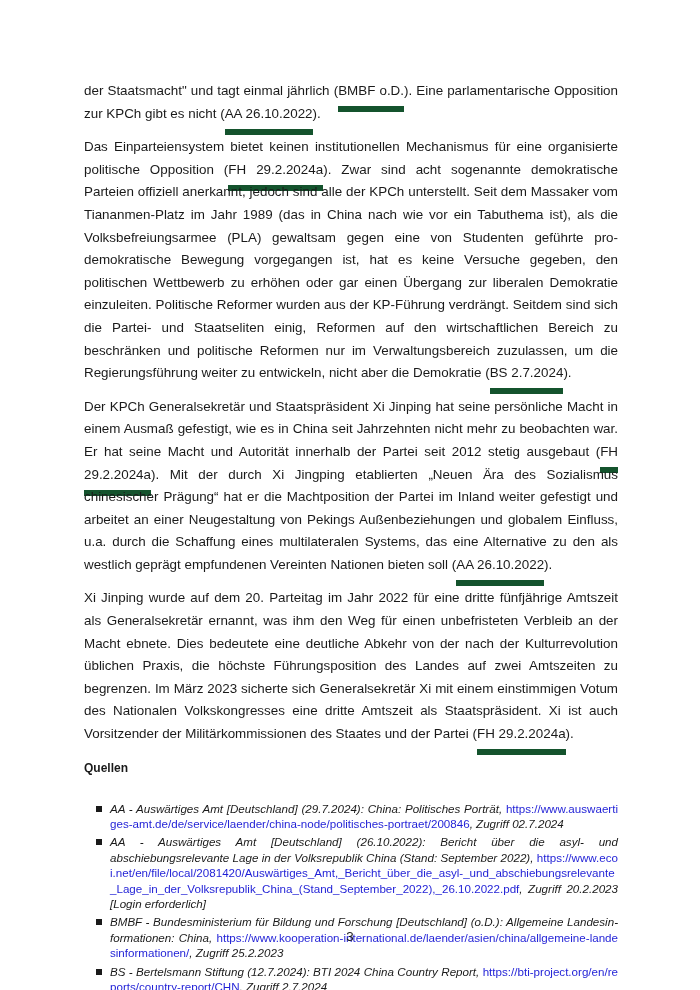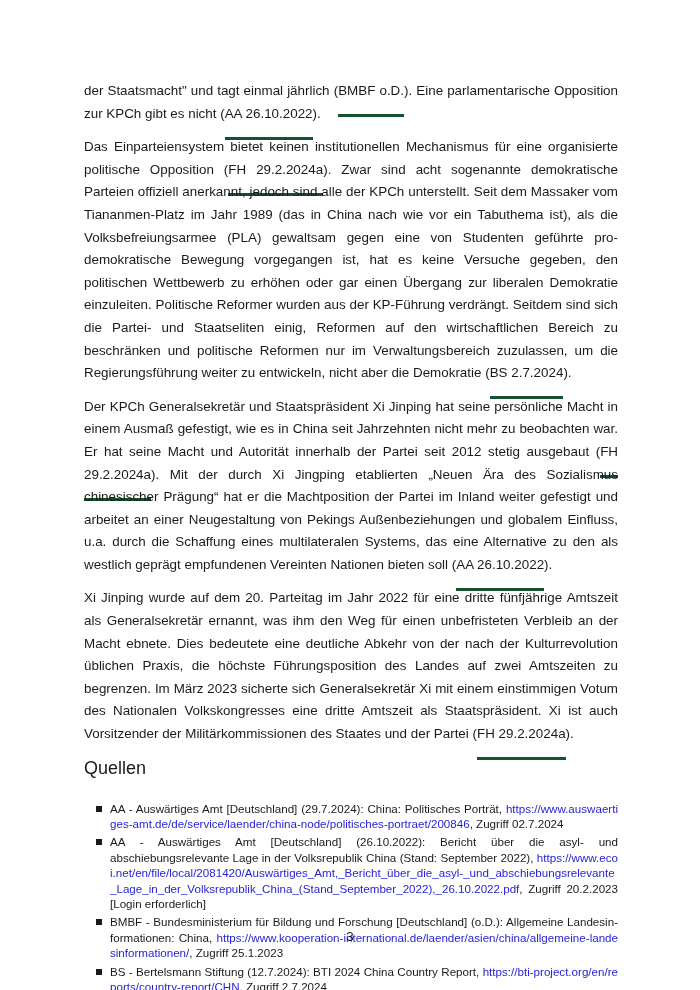--- a/index.html
+++ b/index.html
@@ -1,39 +1,39 @@
 <!DOCTYPE html>
 <html><head>
 <meta charset="utf-8">
 <style>
   html, body { margin: 0; padding: 0; background: #ffffff; }
   body { width: 700px; height: 990px; position: relative; overflow: hidden;
          font-family: "Liberation Sans", sans-serif; color: #1a1a1a; }
   .page { position: absolute; left: 84px; top: 80px; width: 534px; }
   p.body { margin: 0 0 11px 0; font-size: 13.4px; line-height: 22.6px; text-align: justify; hyphens: manual; }
-  .cite { border-bottom: 3px solid #14532d; padding-bottom: 16px; }
-  .heading { font-size: 18px; line-height: 22px; margin: 0 0 22px 0; }
+  .cite { border-bottom: 6px solid #14532d; padding-bottom: 8px; }
+  .heading { font-size: 12px; line-height: 22px; margin: 0 0 22px 0; font-weight: bold; }
   ul.refs { list-style: none; margin: 0; padding: 0 0 0 12px; }
   ul.refs li { position: relative; padding-left: 14px; font-size: 11.6px; line-height: 15.4px; margin-bottom: 3px; text-align: justify; word-break: break-all; }
   ul.refs li .bullet { position: absolute; left: 0; top: 5px; width: 6px; height: 6px; background: #1a1a1a; }
-  ul.refs li .txt { word-break: normal; }
+  ul.refs li .txt { word-break: normal; font-style: italic; }
   a.url { color: #1f1fd6; text-decoration: none; word-break: break-all; }
   .pagenum { position: absolute; top: 929px; left: 0; width: 700px; text-align: center; font-size: 13.4px; }
 </style>
 </head>
 <body>
 
 <div class="page">
   <div id="paras">
       <p class="body"><span>der Staatsmacht" und tagt einmal jährlich (</span><span class="cite">BMBF o.D.</span><span>). Eine parlamentarische Opposition zur KPCh gibt es nicht (</span><span class="cite">AA 26.10.2022</span><span>).</span></p>
       <p class="body"><span>Das Einparteiensystem bietet keinen institutionellen Mechanismus für eine organisierte politi­sche Opposition (</span><span class="cite">FH 29.2.2024a</span><span>). Zwar sind acht sogenannte demokratische Parteien offiziell anerkannt, jedoch sind alle der KPCh unterstellt. Seit dem Massaker vom Tiananmen-Platz im Jahr 1989 (das in China nach wie vor ein Tabuthema ist), als die Volksbefreiungsarmee (PLA) gewaltsam gegen eine von Studenten geführte pro-demokratische Bewegung vorgegangen ist, hat es keine Versuche gegeben, den politischen Wettbewerb zu erhöhen oder gar einen Über­gang zur liberalen Demokratie einzuleiten. Politische Reformer wurden aus der KP-Führung verdrängt. Seitdem sind sich die Partei- und Staatseliten einig, Reformen auf den wirtschaftli­chen Bereich zu beschränken und politische Reformen nur im Verwaltungsbereich zuzulassen, um die Regierungsführung weiter zu entwickeln, nicht aber die Demokratie (</span><span class="cite">BS 2.7.2024</span><span>).</span></p>
       <p class="body"><span>Der KPCh Generalsekretär und Staatspräsident Xi Jinping hat seine persönliche Macht in einem Ausmaß gefestigt, wie es in China seit Jahrzehnten nicht mehr zu beobachten war. Er hat seine Macht und Autorität innerhalb der Partei seit 2012 stetig ausgebaut (</span><span class="cite">FH 29.2.2024a</span><span>). Mit der durch Xi Jingping etablierten „Neuen Ära des Sozialismus chinesischer Prägung“ hat er die Machtposition der Partei im Inland weiter gefestigt und arbeitet an einer Neugestaltung von Pekings Außenbeziehungen und globalem Einfluss, u.a. durch die Schaffung eines multilateralen Systems, das eine Alternative zu den als westlich geprägt empfundenen Vereinten Nationen bieten soll (</span><span class="cite">AA 26.10.2022</span><span>).</span></p>
       <p class="body"><span>Xi Jinping wurde auf dem 20. Parteitag im Jahr 2022 für eine dritte fünfjährige Amtszeit als Generalsekretär ernannt, was ihm den Weg für einen unbefristeten Verbleib an der Macht ebnete. Dies bedeutete eine deutliche Abkehr von der nach der Kulturrevolution üblichen Praxis, die höchste Führungsposition des Landes auf zwei Amtszeiten zu begrenzen. Im März 2023 sicherte sich Generalsekretär Xi mit einem einstimmigen Votum des Nationalen Volkskongresses eine dritte Amtszeit als Staatspräsident. Xi ist auch Vorsitzender der Militärkommissionen des Staates und der Partei (</span><span class="cite">FH 29.2.2024a</span><span>).</span></p>
     </div>
   <div class="heading">Quellen</div>
   <ul class="refs" id="refs">
       <li><span class="bullet"></span><span class="txt">AA - Auswärtiges Amt [Deutschland] (29.7.2024): China: Politisches Porträt, </span><a class="url">https://www.auswaertiges-amt.de/de/service/laender/china-node/politisches-portraet/200846</a><span class="txt">, Zugriff 02.7.2024</span></li>
       <li><span class="bullet"></span><span class="txt">AA - Auswärtiges Amt [Deutschland] (26.10.2022): Bericht über die asyl- und abschiebungsrelevante Lage in der Volksrepublik China (Stand: September 2022), </span><a class="url">https://www.ecoi.net/en/file/local/2081420/Auswärtiges_Amt,_Bericht_über_die_asyl-_und_abschiebungsrelevante_Lage_in_der_Volksrepublik_China_(Stand_September_2022),_26.10.2022.pdf</a><span class="txt">, Zugriff 20.2.2023 [Login erforderlich]</span></li>
-      <li><span class="bullet"></span><span class="txt">BMBF - Bundesministerium für Bildung und Forschung [Deutschland] (o.D.): Allgemeine Landesin­formationen: China, </span><a class="url">https://www.kooperation-international.de/laender/asien/china/allgemeine-landesinformationen/</a><span class="txt">, Zugriff 25.1.2023</span></li>
+      <li><span class="bullet"></span><span class="txt">BMBF - Bundesministerium für Bildung und Forschung [Deutschland] (o.D.): Allgemeine Landesin­formationen: China, </span><a class="url">https://www.kooperation-international.de/laender/asien/china/allgemeine-landesinformationen/</a><span class="txt">, Zugriff 25.2.2023</span></li>
       <li><span class="bullet"></span><span class="txt">BS - Bertelsmann Stiftung (12.7.2024): BTI 2024 China Country Report, </span><a class="url">https://bti-project.org/en/reports/country-report/CHN</a><span class="txt">, Zugriff 2.7.2024</span></li>
     </ul>
 </div>
 <div class="pagenum">3</div>
 
 </body></html>

